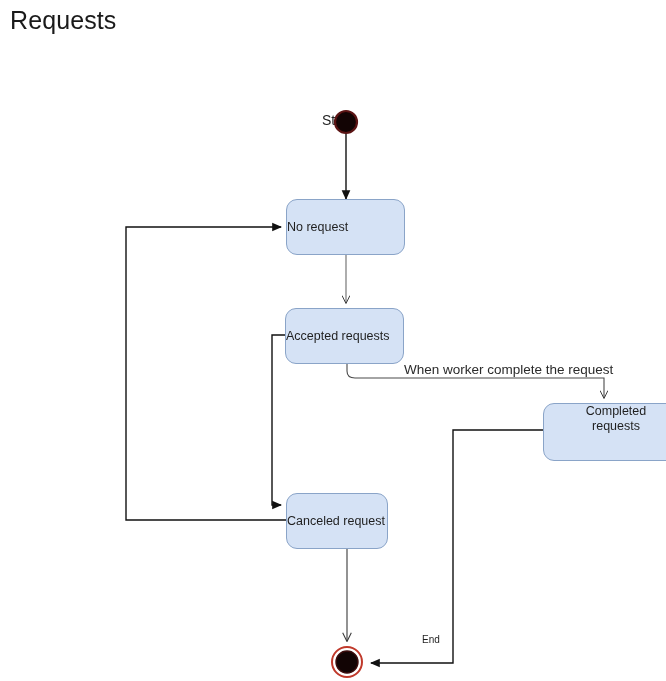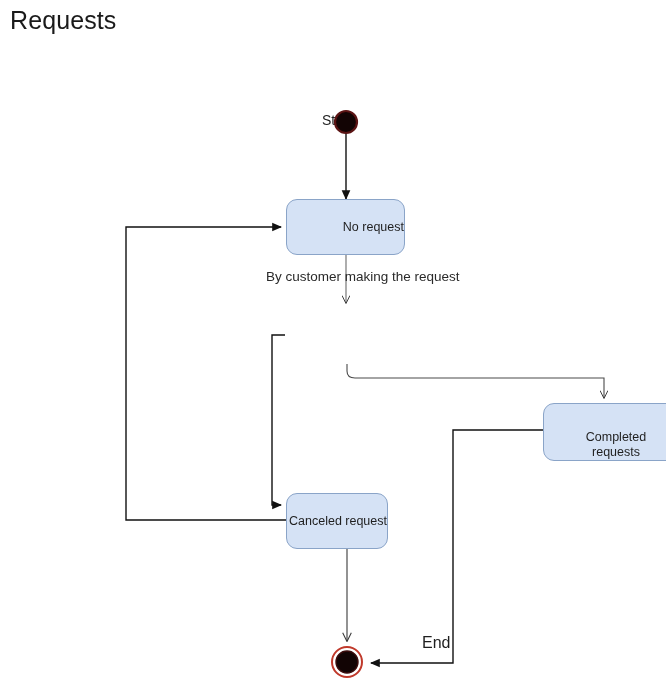--- a/index.html
+++ b/index.html
@@ -33,21 +33,21 @@
     white-space: nowrap;
   }
   .state-box {
     position: absolute;
     box-sizing: border-box;
     background: #d5e2f5;
     border: 1.2px solid #8aa4c8;
     border-radius: 11px;
     display: flex;
     align-items: center;
-    justify-content: flex-end;
+    justify-content: flex-start;
     text-align: center;
     color: #1f1f1f;
     font-size: 12.5px;
     line-height: 15px;
     font-family: "Liberation Sans", sans-serif;
   }
   .edge-label {
     position: absolute;
     font-size: 13.5px;
     color: #2a2a2a;
@@ -55,21 +55,21 @@
     font-family: "Liberation Sans", sans-serif;
   }
   .node-label {
     position: absolute;
     font-size: 14px;
     color: #1f1f1f;
     white-space: nowrap;
     font-family: "Liberation Sans", sans-serif;
   }
   .node-label.small {
-    font-size: 16px;
+    font-size: 10px;
     padding-left: 48px;
   }
   .marker-node {
     position: absolute;
   }
 </style>
 </head>
 <body>
 
 <div id="canvas">
@@ -103,23 +103,26 @@
 
   <div class="node-label" style="left:322px; top:90px;margin-top:22px;">Start</div>
   <svg class="marker-node" style="left:333px; top:109px;" width="26" height="26">
     <circle cx="13" cy="13" r="11" fill="#120404" stroke="#5b1414" stroke-width="2.2"></circle>
   </svg>
 
   <div class="state-box" style="left:286px; top:199px; width:119px; height:56px;">
     <span>No request</span>
   </div>
 
-  <div class="edge-label" style="left:266px; top:269px;">By customer making the request</div>
 
+  <div class="state-box" style="left:285px; top:308px; width:119px; height:56px;">
+    <span>Accepted requests</span>
+  </div>
 
+  <div class="edge-label" style="left:404px; top:362px;">When worker complete the request</div>
 
   <div class="state-box" style="left:543px; top:403px; width:146px; height:58px; flex-direction:column;">
     <span>Completed</span>
     <span>requests</span>
   </div>
 
 
   <div class="state-box" style="left:286px; top:493px; width:102px; height:56px;">
     <span>Canceled request</span>
   </div>

